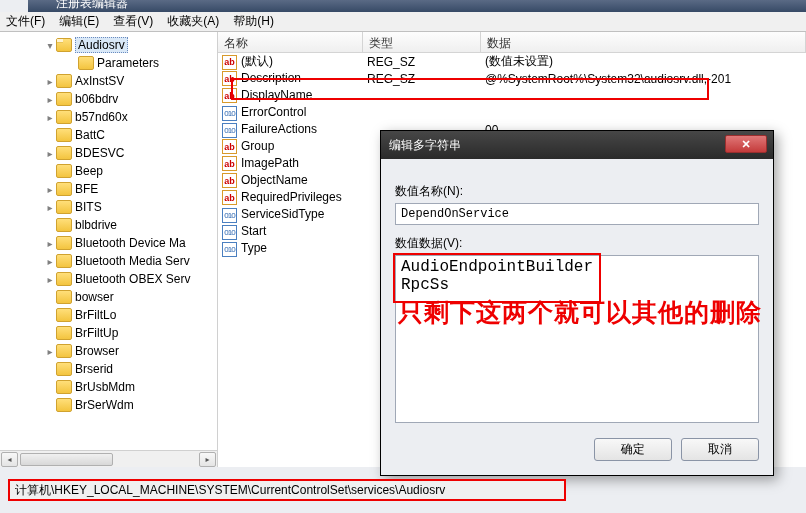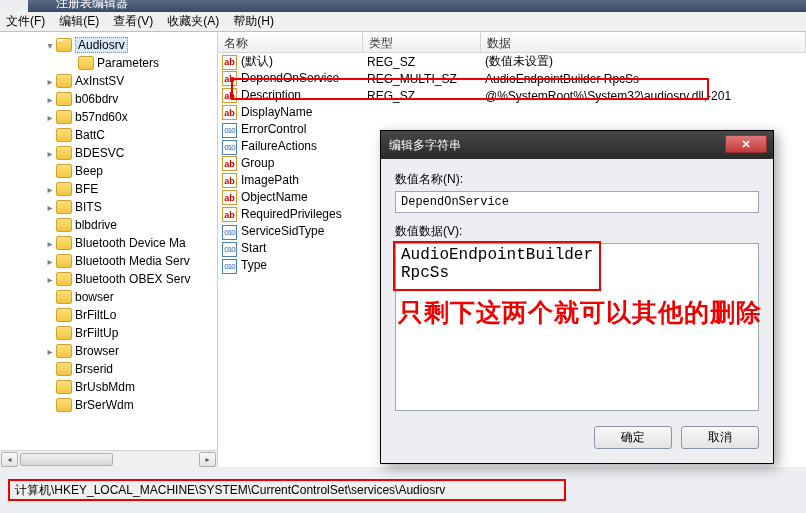--- a/index.html
+++ b/index.html
@@ -24,21 +24,21 @@
 .vic { width: 15px; height: 15px; display:inline-flex; align-items:center; justify-content:center; margin-right: 4px; font-size: 9px; }
 .ab { border: 1px solid #d89a2b; background: #fff; color: #c00; font-weight: bold; }
 .bin { border: 1px solid #4a7fc0; background: #fff; color: #2a65b0; font-size: 8px; letter-spacing: -1px; }
 .red-top { position: absolute; border: 2px solid #e00; left: 231px; top: 78px; width: 478px; height: 22px; pointer-events: none; }
 .status { position: absolute; left: 8px; bottom: 12px; height: 22px; width: 558px; border: 2px solid #e00; background: #f0f0f0; display: flex; align-items: center; padding: 0 5px; }
 .tscroll { position:absolute; bottom:0; left:0; right:0; height:17px; background:#f0f0f0; border-top:1px solid #d0d0d0; display:flex; align-items:center; }
 .sbtn { width:17px; height:15px; background:linear-gradient(#f8f8f8,#e4e4e4); border:1px solid #b0b0b0; border-radius:2px; margin:0 1px; display:flex; align-items:center; justify-content:center; font-size:8px; color:#555; }
 .dialog { position: absolute; left: 380px; top: 130px; width: 394px; background: #eceef2; border: 1px solid #000; box-shadow: 4px 4px 12px rgba(0,0,0,.35); }
 .dtitle { height: 28px; background: linear-gradient(#474747,#2a2a2a); display: flex; align-items: center; color: #fff; padding: 0 8px; position: relative; }
 .dclose { position: absolute; right: 6px; top: 4px; width: 42px; height: 18px; background: linear-gradient(#e07777,#c43b3b); border: 1px solid #9a2e2e; border-radius: 2px; color:#fff; display:flex; align-items:center; justify-content:center; font-size:11px; font-weight:bold; }
-.dbody { padding: 12px 14px 14px; }
+.dbody { padding: 24px 14px 14px; }
 .lbl { font-size: 12px; margin-bottom: 3px; }
 .inp { width: 100%; height: 22px; border: 1px solid #a0a8b6; background: #fff; padding: 1px 5px; font-family: "Courier New", monospace; font-size: 12px; margin-bottom: 10px; }
 .ta-wrap { position: relative; }
 .ta { width: 100%; height: 168px; border: 1px solid #a0a8b6; background: #fff; padding: 2px 5px; font-family: "Courier New", monospace; font-size: 16px; resize: none; overflow: auto; }
 .red-ta { position: absolute; left: -2px; top: -2px; width: 208px; height: 50px; border: 2px solid #e00; pointer-events: none; }
 .btns { text-align: right; margin-top: 12px; }
 .btn { width: 78px; height: 23px; background: linear-gradient(#f8f8f8,#e4e4e4); border: 1px solid #8a94a6; border-radius: 3px; margin-left: 6px; font-size: 12px; }
 .overlay-text { position: absolute; left: 398px; top: 296px; font-size: 25px; font-weight: bold; color: #e00; font-family: Liberation Mono, monospace; pointer-events:none; letter-spacing:1px; }
 </style>
 </head>
@@ -197,25 +197,20 @@
       <div class="col-t">类型</div>
       <div class="col-d">数据</div>
     </div>
     <div id="rows">
         <div class="row">
           <div class="cell col-n"><span class="vic ab">ab</span><span>(默认)</span></div>
           <div class="cell col-t">REG_SZ</div>
           <div class="cell col-d">(数值未设置)</div>
         </div>
         <div class="row">
-          <div class="cell col-n"><span class="vic ab">ab</span><span>DependOnService</span></div>
-          <div class="cell col-t">REG_MULTI_SZ</div>
-          <div class="cell col-d">AudioEndpointBuilder RpcSs</div>
-        </div>
-        <div class="row">
           <div class="cell col-n"><span class="vic ab">ab</span><span>Description</span></div>
           <div class="cell col-t">REG_SZ</div>
           <div class="cell col-d">@%SystemRoot%\System32\audiosrv.dll,-201</div>
         </div>
         <div class="row">
           <div class="cell col-n"><span class="vic ab">ab</span><span>DisplayName</span></div>
           <div class="cell col-t"></div>
           <div class="cell col-d"></div>
         </div>
         <div class="row">

